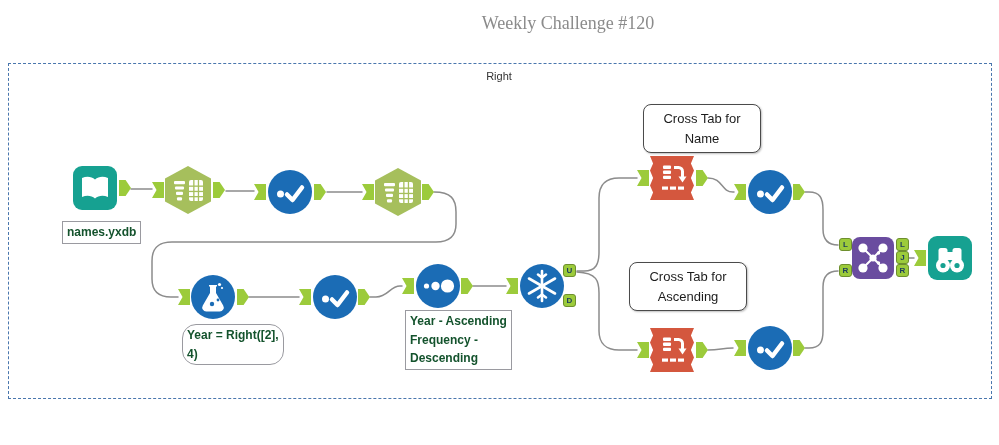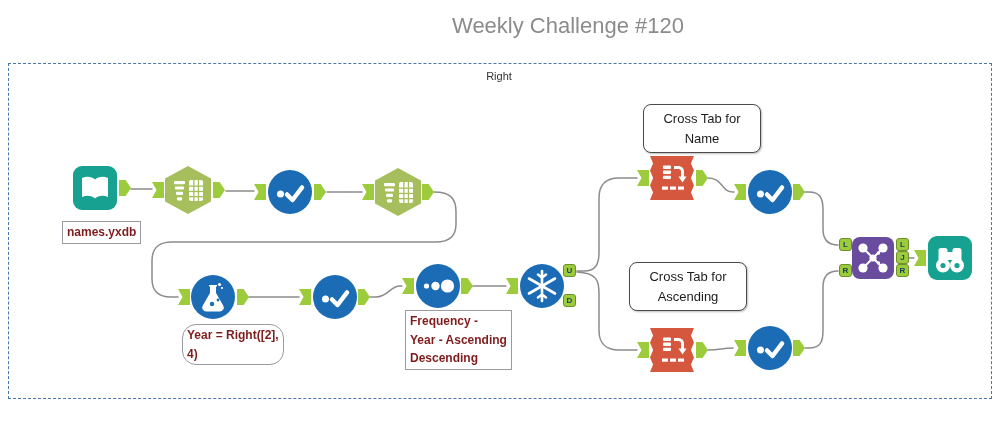--- a/index.html
+++ b/index.html
@@ -1,20 +1,20 @@
 <!DOCTYPE html>
 <html style="--io-teal: #16A191; --prep-blue: #1B6CB5; --parse-green: #A6BF5C; --transform-orange: #D4573E; --join-purple: #6A4C9F; --anchor-green: #9CCB3B; --wire-gray: #8C8C8C; --container-blue: #4976AD; --title-gray: #8B8B8B;"><head>
 <meta charset="utf-8">
 <style>
   html,body { margin:0; padding:0; background:#fff; }
   body { width:999px; height:445px; font-family:"Liberation Sans",sans-serif; }
   .canvas { position:relative; width:999px; height:445px; overflow:hidden; background:#fff; }
 
   .page-title { position:absolute; top:13px; left:568px; transform:translateX(-50%);
-    font-size:22px; color:var(--title-gray); white-space:nowrap; z-index:3; }
+    font-size:18px; color:var(--title-gray); white-space:nowrap; z-index:3;font-family:Liberation Serif, serif; }
 
   .tool-container { position:absolute; left:8px; top:63px; width:982px; height:334px;
     border:1px dashed var(--container-blue); background:#fff; z-index:0; }
   .container-label { position:absolute; left:8px; top:70px; width:982px; text-align:center;
     font-size:11px; color:#333; z-index:3; }
 
   .wires { position:absolute; left:0; top:0; width:999px; height:445px; z-index:1; }
   .wires path { fill:none; stroke:var(--wire-gray); stroke-width:1.5; stroke-linecap:round; }
 
   .tool { position:absolute; z-index:2; }
@@ -28,21 +28,21 @@
   .join-tool { width:42px; height:42px; border-radius:8px; background:var(--join-purple); }
 
   .anchor-out { position:absolute; width:12px; height:16px; background:var(--anchor-green);
     clip-path:polygon(0 0,55% 0,100% 50%,55% 100%,0 100%); z-index:2; }
   .anchor-in { position:absolute; width:12px; height:16px; background:var(--anchor-green);
     clip-path:polygon(0 0,100% 0,100% 100%,0 100%,38% 50%); z-index:2; }
   .anchor-tag { position:absolute; width:13px; height:13px; background:var(--anchor-green);
     border:1px solid #6e8f2e; border-radius:3px; box-sizing:border-box;
     font-weight:bold; font-size:8px; color:#1d3d5c; line-height:11px; text-align:center; z-index:2; }
 
-  .ann { position:absolute; background:#fff; border:1px solid #9a9aa0; color:#7f1d1d;
+  .ann { position:absolute; background:#fff; border:1px solid #9a9aa0; color:#14532d;
     font-weight:bold; font-size:12px; line-height:1.55; padding:1px 4px; z-index:2; white-space:nowrap; }
   .comment { position:absolute; background:#fff; border:1px solid #4a4a4a; border-radius:8px;
     color:#1c1c1c; font-size:13px; line-height:1.5; text-align:center; padding:4px 10px;
     box-shadow:1px 1px 2px rgba(0,0,0,.25); z-index:2; }
 </style>
 </head>
 <body>
 
 <div class="canvas">
 
@@ -168,22 +168,22 @@
   </div>
   <div class="anchor-tag" style="left:563px;top:264px;">U</div>
   <div class="anchor-tag" style="left:563px;top:294px;">D</div>
 
   <div class="ann" style="left:182px;top:324px;border-radius:14px;">
     <div>Year = Right([2],</div>
     <div>4)</div>
   </div>
 
   <div class="ann" style="left:405px;top:310px;">
+    <div>Year - Ascending</div>
     <div>Frequency -</div>
-    <div>Year - Ascending</div>
     <div>Descending</div>
   </div>
 
   <div class="comment" style="left:643px;top:104px;width:96px;">
     <div>Cross Tab for</div>
     <div>Name</div>
   </div>
 
   <div class="anchor-in" style="left:637px;top:170px;"></div>
   <div class="tool xtab-tool" style="left:650px;top:156px;">

